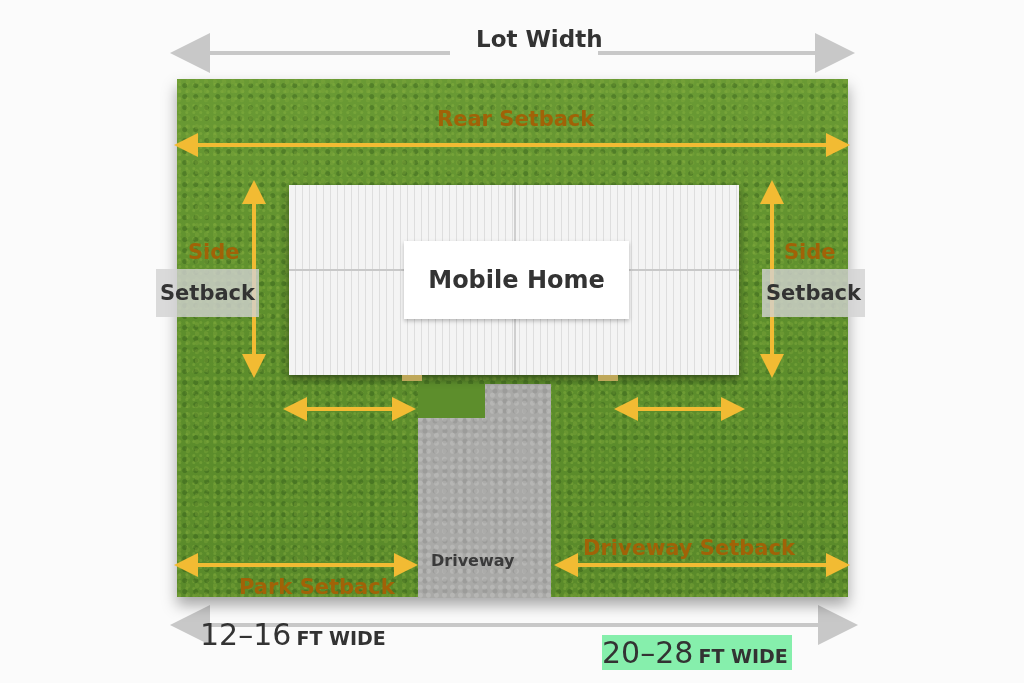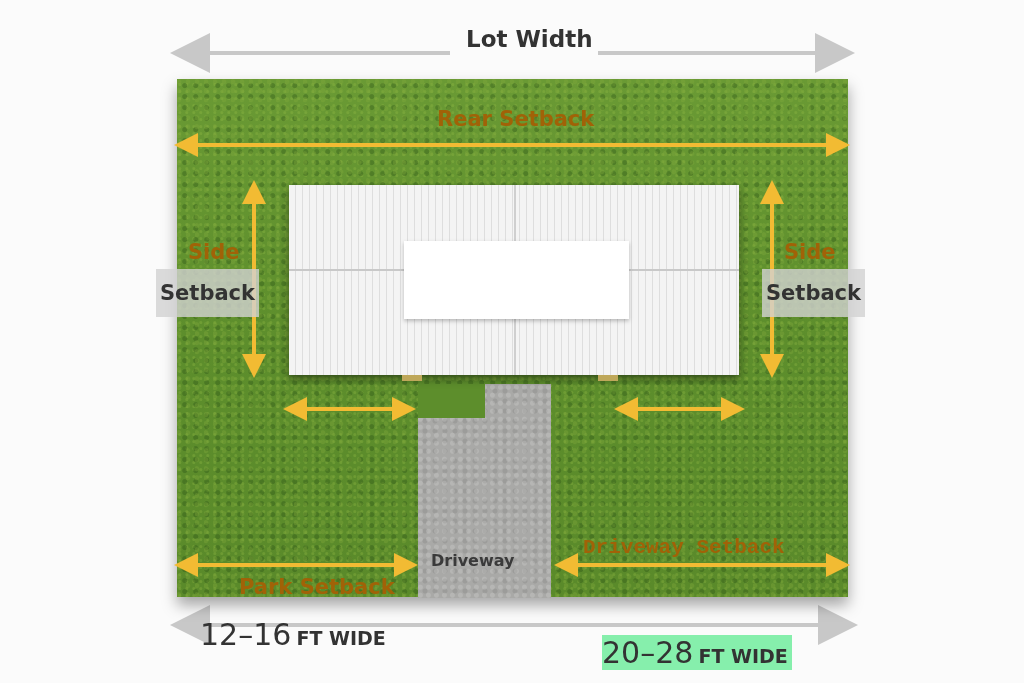--- a/index.html
+++ b/index.html
@@ -35,35 +35,36 @@
 <svg class="abs" style="left:0;top:0" width="1024" height="683">
   <defs>
     <marker id="ga" markerWidth="10" markerHeight="10" refX="5" refY="5" orient="auto-start-reverse">
         <path d="M0,0 L10,5 L0,10 z" fill="#c8c8c8"></path>
       </marker>
   </defs>
   <line x1="190" y1="53" x2="450" y2="53" stroke="#c8c8c8" stroke-width="4" marker-start="url(#ga)"></line>
   <line x1="598" y1="53" x2="835" y2="53" stroke="#c8c8c8" stroke-width="4" marker-end="url(#ga)"></line>
   <line x1="190" y1="625" x2="838" y2="625" stroke="#c8c8c8" stroke-width="4" marker-start="url(#ga)" marker-end="url(#ga)"></line>
 </svg>
-<div class="abs txt-dark" style="left:466px;top:26px;font-size:23px;">Lot Width</div>
+<div class="abs txt-dark" style="left:476px;top:26px;font-size:23px;">Lot Width</div>
 
 <div class="abs lot"></div>
 
 <div class="abs drive"></div>
 <div class="abs drive-notch"></div>
 <div class="abs txt-dark" style="left:431px;top:551px;font-size:16px;color:#3a3a3a;">Driveway</div>
 
 <div class="abs home">
   <div class="ridge"></div>
   <div class="seam"></div>
 </div>
 <div class="abs step" style="left:402px;top:375px"></div>
 <div class="abs step" style="left:598px;top:375px"></div>
 <div class="abs label-box">
+  <span>Mobile Home</span>
 </div>
 
 <svg class="abs" style="left:0;top:0" width="1024" height="683">
   <defs>
     <marker id="ya" markerWidth="6" markerHeight="6" refX="3" refY="3" orient="auto-start-reverse">
         <path d="M0,0 L6,3 L0,6 z" fill="#f2bb33"></path>
       </marker>
   </defs>
   <g stroke="#f2bb33" stroke-width="4">
     <line x1="186" y1="145" x2="838" y2="145" marker-start="url(#ya)" marker-end="url(#ya)"></line>
@@ -78,21 +79,21 @@
 
 <div class="abs txt-white" style="left:437px;top:107px;font-size:21px;">Rear Setback</div>
 
 <div class="abs txt-white" style="left:188px;top:240px;font-size:21px;">Side</div>
 <div class="abs txt-dark setback-box" style="left:156px;top:269px;font-size:21px;">Setback</div>
 
 <div class="abs txt-white" style="left:784px;top:240px;font-size:21px;">Side</div>
 <div class="abs txt-dark setback-box" style="left:762px;top:269px;font-size:21px;">Setback</div>
 
 <div class="abs txt-white" style="left:239px;top:536px;font-size:21px;margin-top:39px;">Park Setback</div>
-<div class="abs txt-white" style="left:583px;top:536px;font-size:21px;font-family:Liberation Mono, monospace;">Driveway Setback</div>
+<div class="abs txt-white" style="left:583px;top:536px;font-size:21px;">Driveway Setback</div>
 
 <div class="abs" style="left:200px;top:617px;color:#333;">
   <span style="font-size:30px;">12–16</span>
   <span style="font-size:19px;font-weight:bold;">FT WIDE</span>
 </div>
 <div class="abs" style="left:602px;top:635px;color:#333;background:#86efac;padding-right:4px;">
   <span style="font-size:30px;">20–28</span>
   <span style="font-size:19px;font-weight:bold;">FT WIDE</span>
 </div>
 

